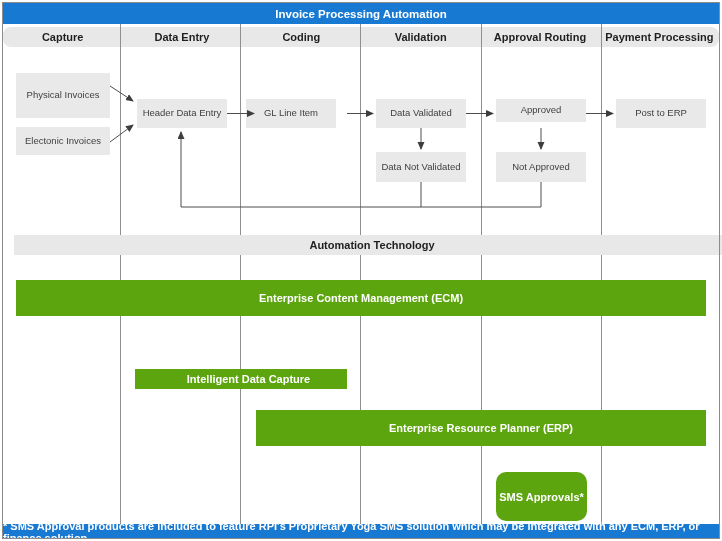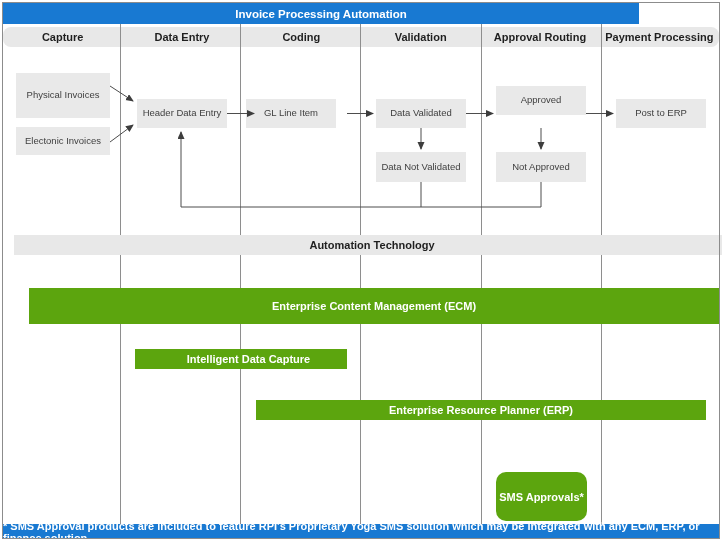--- a/index.html
+++ b/index.html
@@ -1,21 +1,21 @@
 <!DOCTYPE html>
 <html style="--blue: #1879d2; --green: #5ca50e; --band_gray: #e8e8e8; --node_gray: #e9e9e9;"><head>
 <meta charset="utf-8">
 <style>
   html,body{margin:0;padding:0;background:#ffffff;}
   *{box-sizing:border-box;}
   body{font-family:"Liberation Sans", sans-serif;}
   #stage{position:relative;width:722px;height:541px;background:#ffffff;overflow:hidden;}
   .frame{position:absolute;left:2px;top:2px;width:718px;height:537px;border:1px solid #8c8c8c;z-index:5;pointer-events:none;}
 
-  .title-bar{position:absolute;left:3px;top:3px;width:636px;height:21px;background:var(--blue,#1879d2);
+  .title-bar{position:absolute;left:3px;top:3px;width:716px;height:21px;background:var(--blue,#1879d2);
     color:#fff;font-weight:bold;font-size:11.5px;display:flex;align-items:center;justify-content:center;z-index:3;}
 
   .phase-row{position:absolute;left:3px;top:27px;width:716px;height:20px;background:var(--band_gray,#e8e8e8);
     display:flex;z-index:0;border-radius:8px;}
   .phase-cell{flex:1 1 0;display:flex;align-items:center;justify-content:center;
     font-weight:bold;font-size:11px;color:#1f1f1f;}
 
   .vline{position:absolute;top:23px;width:1px;height:501px;background:#8e8e8e;z-index:1;}
 
   .node{position:absolute;background:var(--node_gray,#e9e9e9);color:#3f3f3f;font-size:9.5px;
@@ -32,28 +32,28 @@
 
   svg.arrows{position:absolute;left:0;top:0;z-index:2;pointer-events:none;}
 
   
   #n-physical{left:16px;top:73px;width:94px;height:45px;}
   #n-electronic{left:16px;top:127px;width:94px;height:28px;}
   #n-header-entry{left:137px;top:99px;width:90px;height:29px;}
   #n-gl-line{left:246px;top:99px;width:90px;height:29px;}
   #n-validated{left:376px;top:99px;width:90px;height:29px;}
   #n-not-validated{left:376px;top:152px;width:90px;height:30px;}
-  #n-approved{left:496px;top:86px;width:90px;height:29px;}
+  #n-approved{left:496px;top:99px;width:90px;height:23px;}
   #n-not-approved{left:496px;top:152px;width:90px;height:30px;}
   #n-post-erp{left:616px;top:99px;width:90px;height:29px;}
 
   
-  #bar-ecm{left:16px;top:288px;width:690px;height:36px;margin-left:13px;}
-  #bar-idc{left:135px;top:349px;width:212px;height:20px;padding-left:15px;}
-  #bar-erp{left:256px;top:400px;width:450px;height:20px;}
+  #bar-ecm{left:16px;top:280px;width:690px;height:36px;}
+  #bar-idc{left:135px;top:369px;width:212px;height:20px;padding-left:15px;}
+  #bar-erp{left:256px;top:410px;width:450px;height:36px;}
   #bar-sms{left:496px;top:472px;width:91px;height:49px;border-radius:10px;}
 </style>
 </head>
 <body>
 
 <div id="stage">
 
   <div class="title-bar">Invoice Processing Automation</div>
 
   <div class="phase-row">

